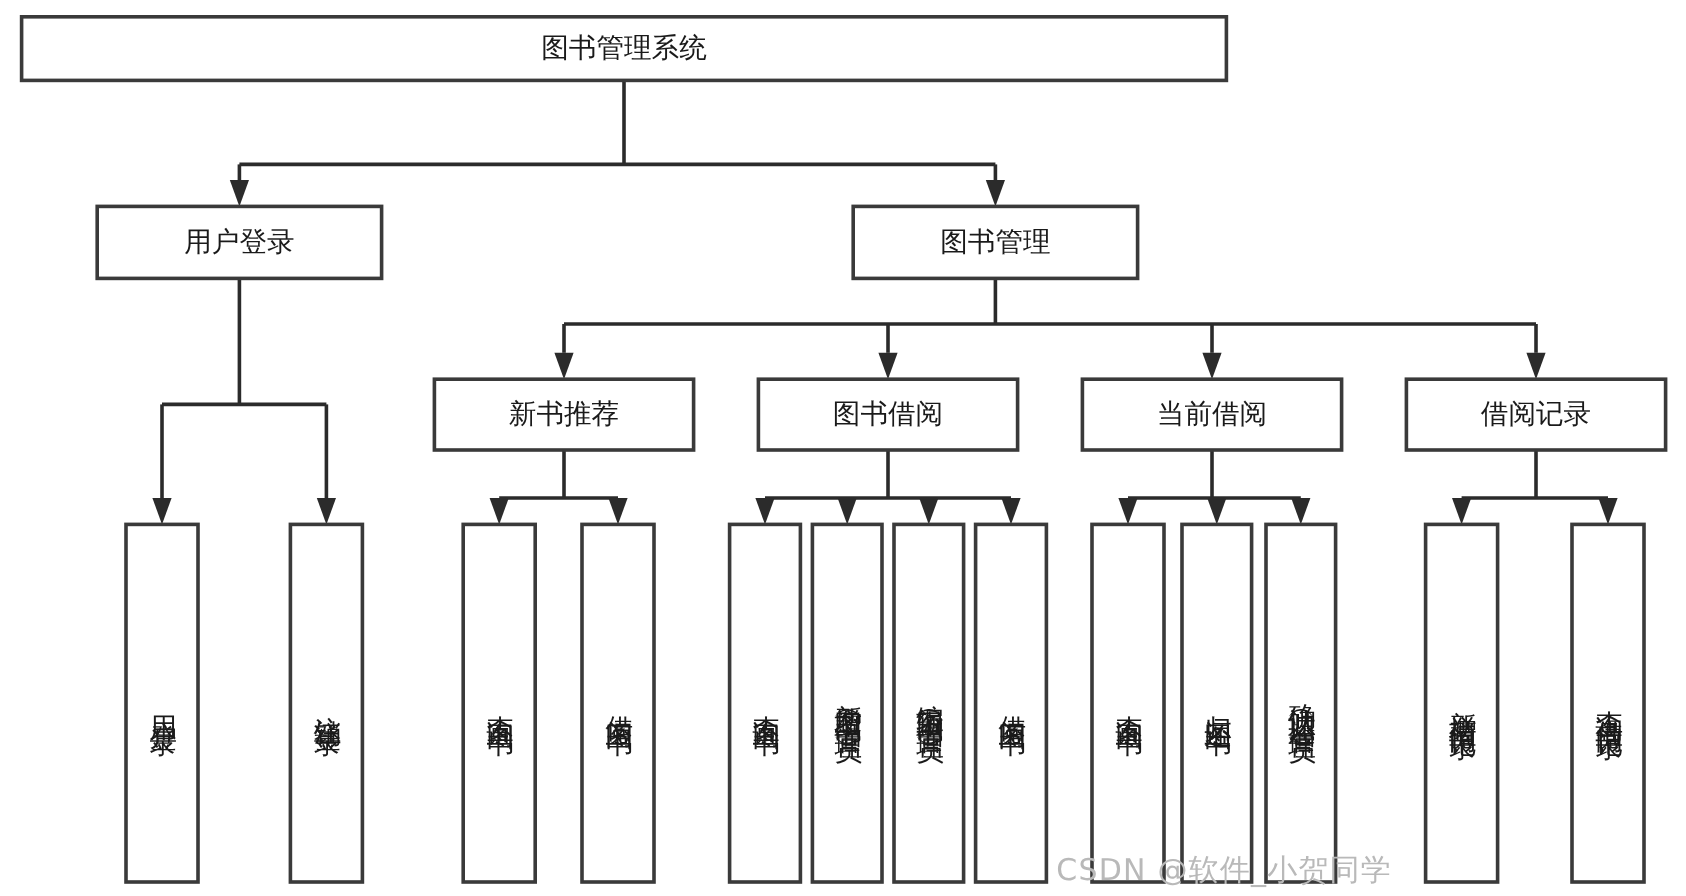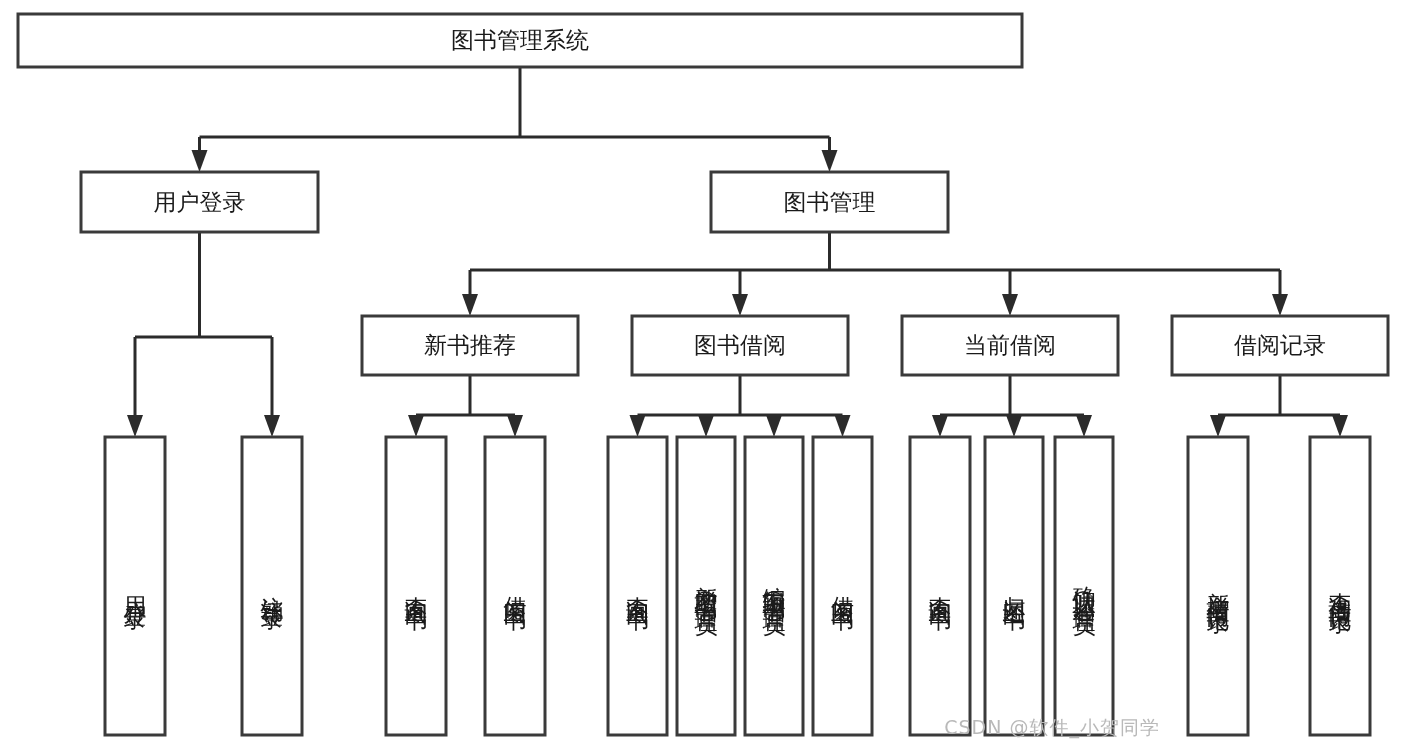--- a/index.html
+++ b/index.html
@@ -63,21 +63,21 @@
     align-items: center;
     justify-content: center;
     white-space: nowrap;
     pointer-events: none;
   }
   #watermark {
     position: absolute;
     right: 8px;
     bottom: 6px;
     font-family: "DejaVu Sans", "Liberation Sans", sans-serif;
-    font-size: 19px;
+    font-size: 25px;
     color: #b9b9b9;
     letter-spacing: 1px;
     white-space: nowrap;
   }
 </style>
 </head>
 <body>
 
 <div id="diagram-root">
 

